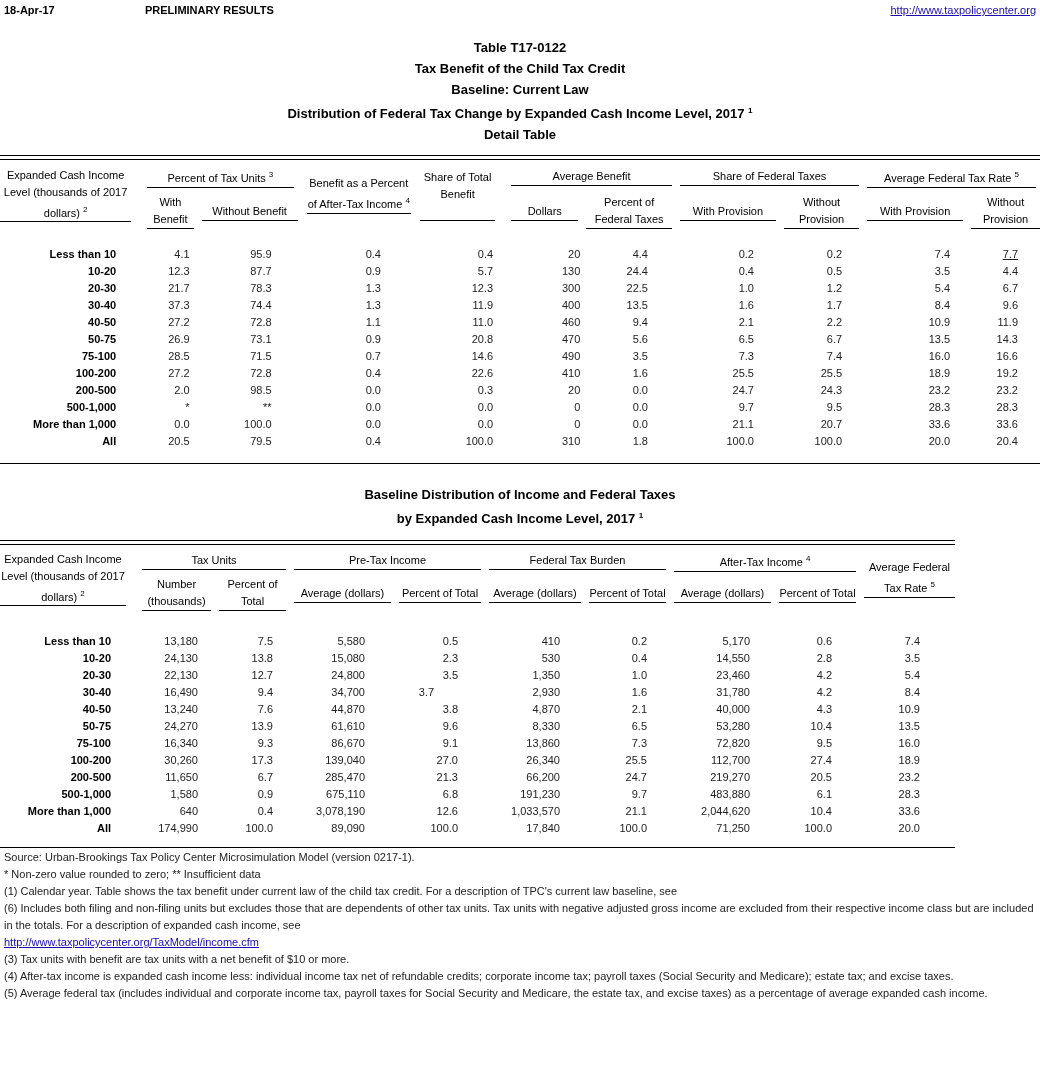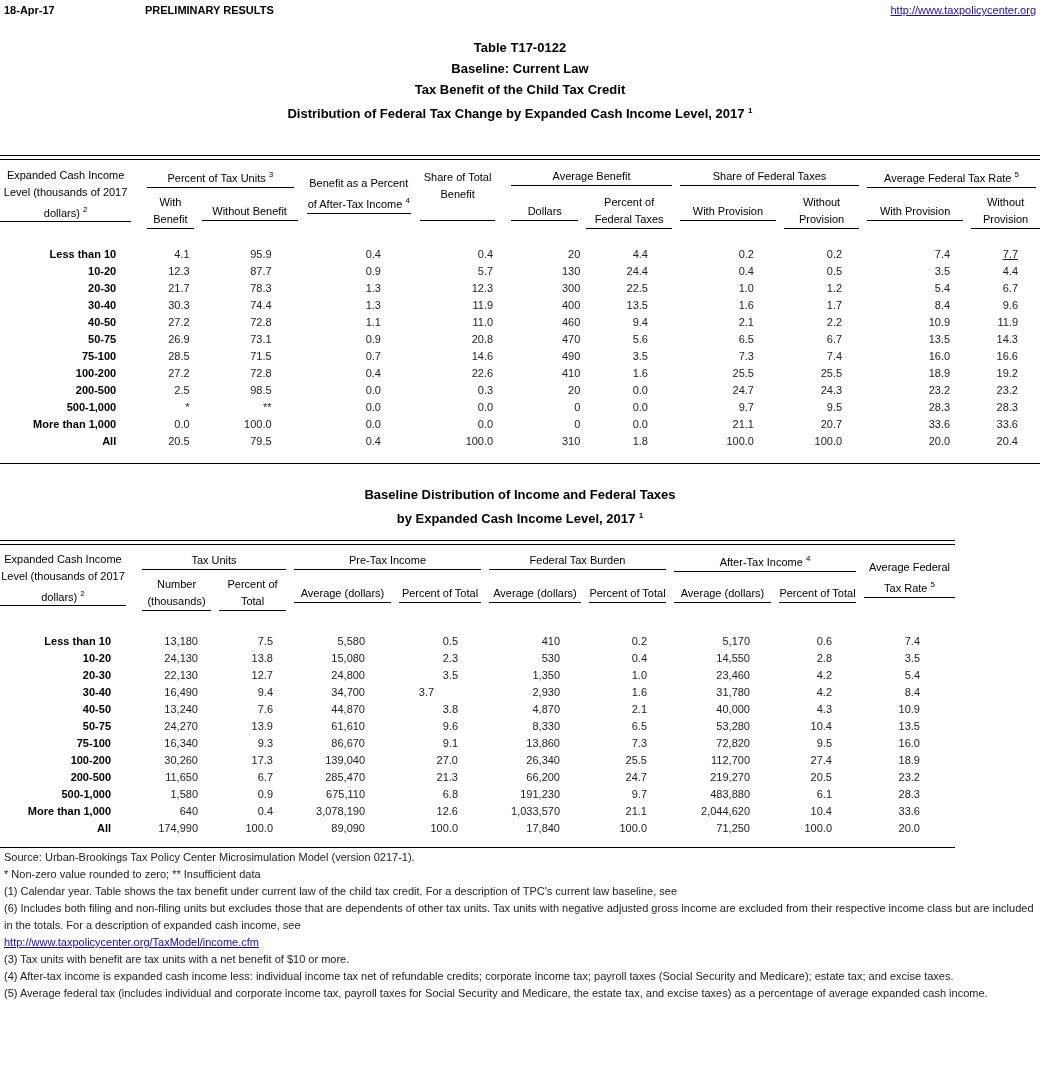--- a/index.html
+++ b/index.html
@@ -23,23 +23,24 @@
 </style>
 </head>
 <body>
 
 <div class="abs hdr-left">18-Apr-17</div>
 <div class="abs hdr-mid">PRELIMINARY RESULTS</div>
 <a class="abs hdr-url">http://www.taxpolicycenter.org</a>
 
 <div class="abs titles">
   <div>Table T17-0122</div>
+  <div>Tax Benefit of the Child Tax Credit</div>
   <div>Baseline: Current Law</div>
-  <div>Tax Benefit of the Child Tax Credit</div>
   <div><span>Distribution of Federal Tax Change by Expanded Cash Income Level, 2017</span> <sup>1</sup></div>
+  <div>Detail Table</div>
 </div>
 
 <div class="abs dbl" style="top:155px;"></div>
 
 <table style="top:160px; width:1040px;">
   <colgroup>
     <col style="width:130px">
       <col style="width:60px">
       <col style="width:100px">
       <col style="width:110px">
@@ -140,21 +141,21 @@
         <td style="padding-right: 6px;">12.3</td>
         <td style="padding-right: 2px;">300</td>
         <td style="padding-right: 28px;">22.5</td>
         <td style="padding-right: 26px;">1.0</td>
         <td style="padding-right: 21px;">1.2</td>
         <td style="padding-right: 17px;">5.4</td>
         <td style="padding-right: 22px;">6.7</td>
       </tr>
       <tr>
         <td class="lbl" style="padding-right: 19px;">30-40</td>
-        <td style="padding-right: 8px;">30.3</td>
+        <td style="padding-right: 8px;">37.3</td>
         <td style="padding-right: 30px;">74.4</td>
         <td style="padding-right: 35px;">1.3</td>
         <td style="padding-right: 6px;">11.9</td>
         <td style="padding-right: 2px;">400</td>
         <td style="padding-right: 28px;">13.5</td>
         <td style="padding-right: 26px;">1.6</td>
         <td style="padding-right: 21px;">1.7</td>
         <td style="padding-right: 17px;">8.4</td>
         <td style="padding-right: 22px;">9.6</td>
       </tr>
@@ -205,21 +206,21 @@
         <td style="padding-right: 6px;">22.6</td>
         <td style="padding-right: 2px;">410</td>
         <td style="padding-right: 28px;">1.6</td>
         <td style="padding-right: 26px;">25.5</td>
         <td style="padding-right: 21px;">25.5</td>
         <td style="padding-right: 17px;">18.9</td>
         <td style="padding-right: 22px;">19.2</td>
       </tr>
       <tr>
         <td class="lbl" style="padding-right: 19px;">200-500</td>
-        <td style="padding-right: 8px;">2.5</td>
+        <td style="padding-right: 8px;">2.0</td>
         <td style="padding-right: 30px;">98.5</td>
         <td style="padding-right: 35px;">0.0</td>
         <td style="padding-right: 6px;">0.3</td>
         <td style="padding-right: 2px;">20</td>
         <td style="padding-right: 28px;">0.0</td>
         <td style="padding-right: 26px;">24.7</td>
         <td style="padding-right: 21px;">24.3</td>
         <td style="padding-right: 17px;">23.2</td>
         <td style="padding-right: 22px;">23.2</td>
       </tr>

